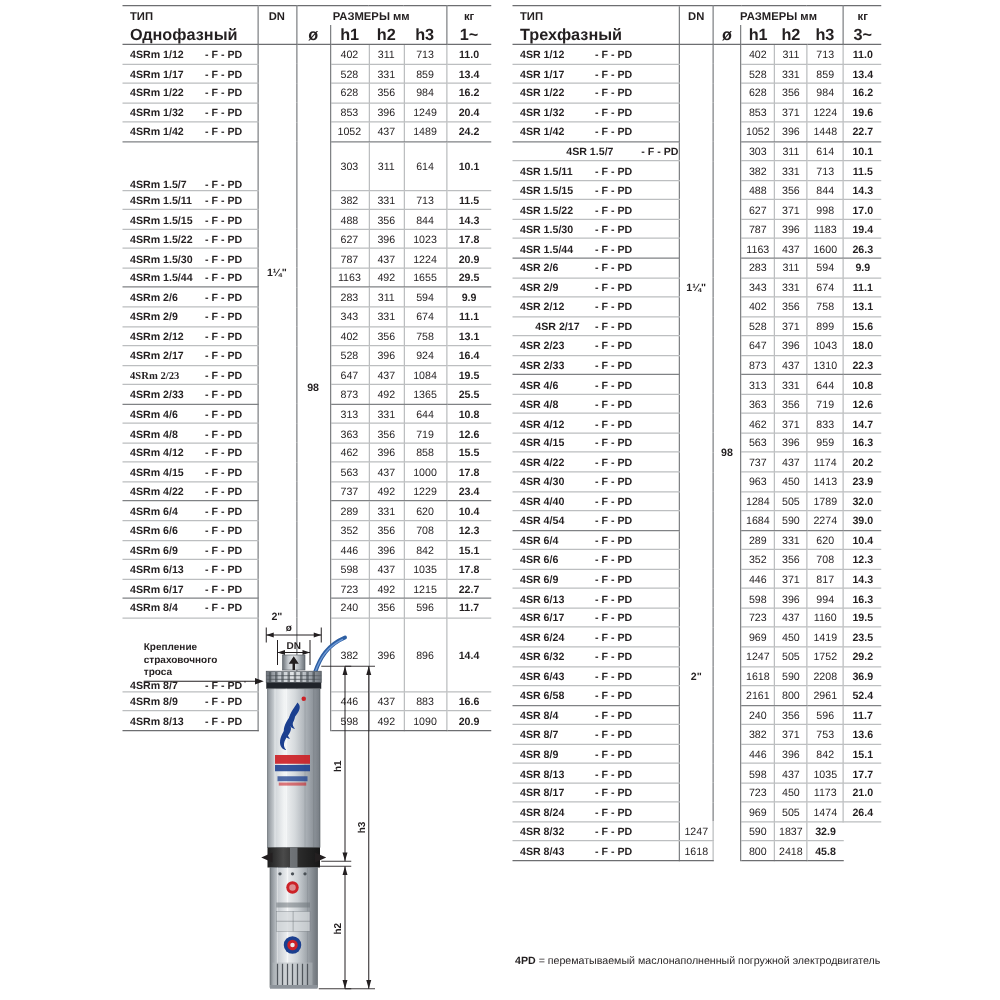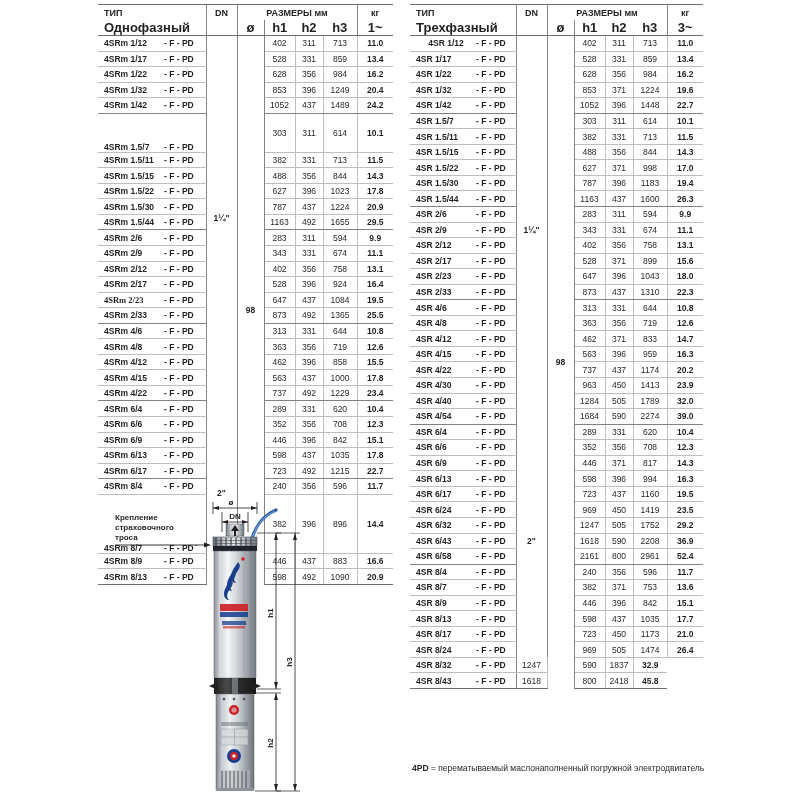--- a/index.html
+++ b/index.html
@@ -430,21 +430,21 @@
         <td class="th-sep-r"></td>
         <td class="th-sep-r">ø</td>
         <td>h1</td>
         <td>h2</td>
         <td class="th-sep-r">h3</td>
         <td>3~</td>
       </tr>
     </thead>
     <tbody id="right-body">
         <tr class="row">
-          <td class="c-type"><span class="model" style="min-width: 60px; text-align: center;">4SR 1/12</span><span class="suffix">- F - PD</span></td>
+          <td class="c-type"><span class="model" style="min-width: 60px;">4SR 1/12</span><span class="suffix">- F - PD</span></td>
           <td class="c-dn" rowspan="25">1¼"</td>
           <td class="c-dia" rowspan="42">98</td>
           <td class="c-num">402</td>
           <td class="c-num">311</td>
           <td class="c-num">713</td>
           <td class="c-kg">11.0</td>
         </tr>
         <tr class="row">
           <td class="c-type"><span class="model" style="min-width: 60px;">4SR 1/17</span><span class="suffix">- F - PD</span></td>
           <td class="c-num">528</td>
@@ -467,21 +467,21 @@
           <td class="c-kg">19.6</td>
         </tr>
         <tr class="row grp">
           <td class="c-type"><span class="model" style="min-width: 60px;">4SR 1/42</span><span class="suffix">- F - PD</span></td>
           <td class="c-num">1052</td>
           <td class="c-num">396</td>
           <td class="c-num">1448</td>
           <td class="c-kg">22.7</td>
         </tr>
         <tr class="row">
-          <td class="c-type"><span class="model" style="min-width: 60px;">4SR 1.5/7</span><span class="suffix">- F - PD</span></td>
+          <td class="c-type"><span class="model" style="min-width: 60px; margin-left: 37px;">4SR 1.5/7</span><span class="suffix">- F - PD</span></td>
           <td class="c-num">303</td>
           <td class="c-num">311</td>
           <td class="c-num">614</td>
           <td class="c-kg">10.1</td>
         </tr>
         <tr class="row">
           <td class="c-type"><span class="model" style="min-width: 60px;">4SR 1.5/11</span><span class="suffix">- F - PD</span></td>
           <td class="c-num">382</td>
           <td class="c-num">331</td>
           <td class="c-num">713</td>
@@ -530,21 +530,21 @@
           <td class="c-kg">11.1</td>
         </tr>
         <tr class="row">
           <td class="c-type"><span class="model" style="min-width: 60px;">4SR 2/12</span><span class="suffix">- F - PD</span></td>
           <td class="c-num">402</td>
           <td class="c-num">356</td>
           <td class="c-num">758</td>
           <td class="c-kg">13.1</td>
         </tr>
         <tr class="row">
-          <td class="c-type"><span class="model" style="min-width: 60px;">4SR 2/17</span><span class="suffix">- F - PD</span></td>
+          <td class="c-type"><span class="model" style="min-width: 60px; text-align: center;">4SR 2/17</span><span class="suffix">- F - PD</span></td>
           <td class="c-num">528</td>
           <td class="c-num">371</td>
           <td class="c-num">899</td>
           <td class="c-kg">15.6</td>
         </tr>
         <tr class="row">
           <td class="c-type"><span class="model" style="min-width: 60px;">4SR 2/23</span><span class="suffix">- F - PD</span></td>
           <td class="c-num">647</td>
           <td class="c-num">396</td>
           <td class="c-num">1043</td>

